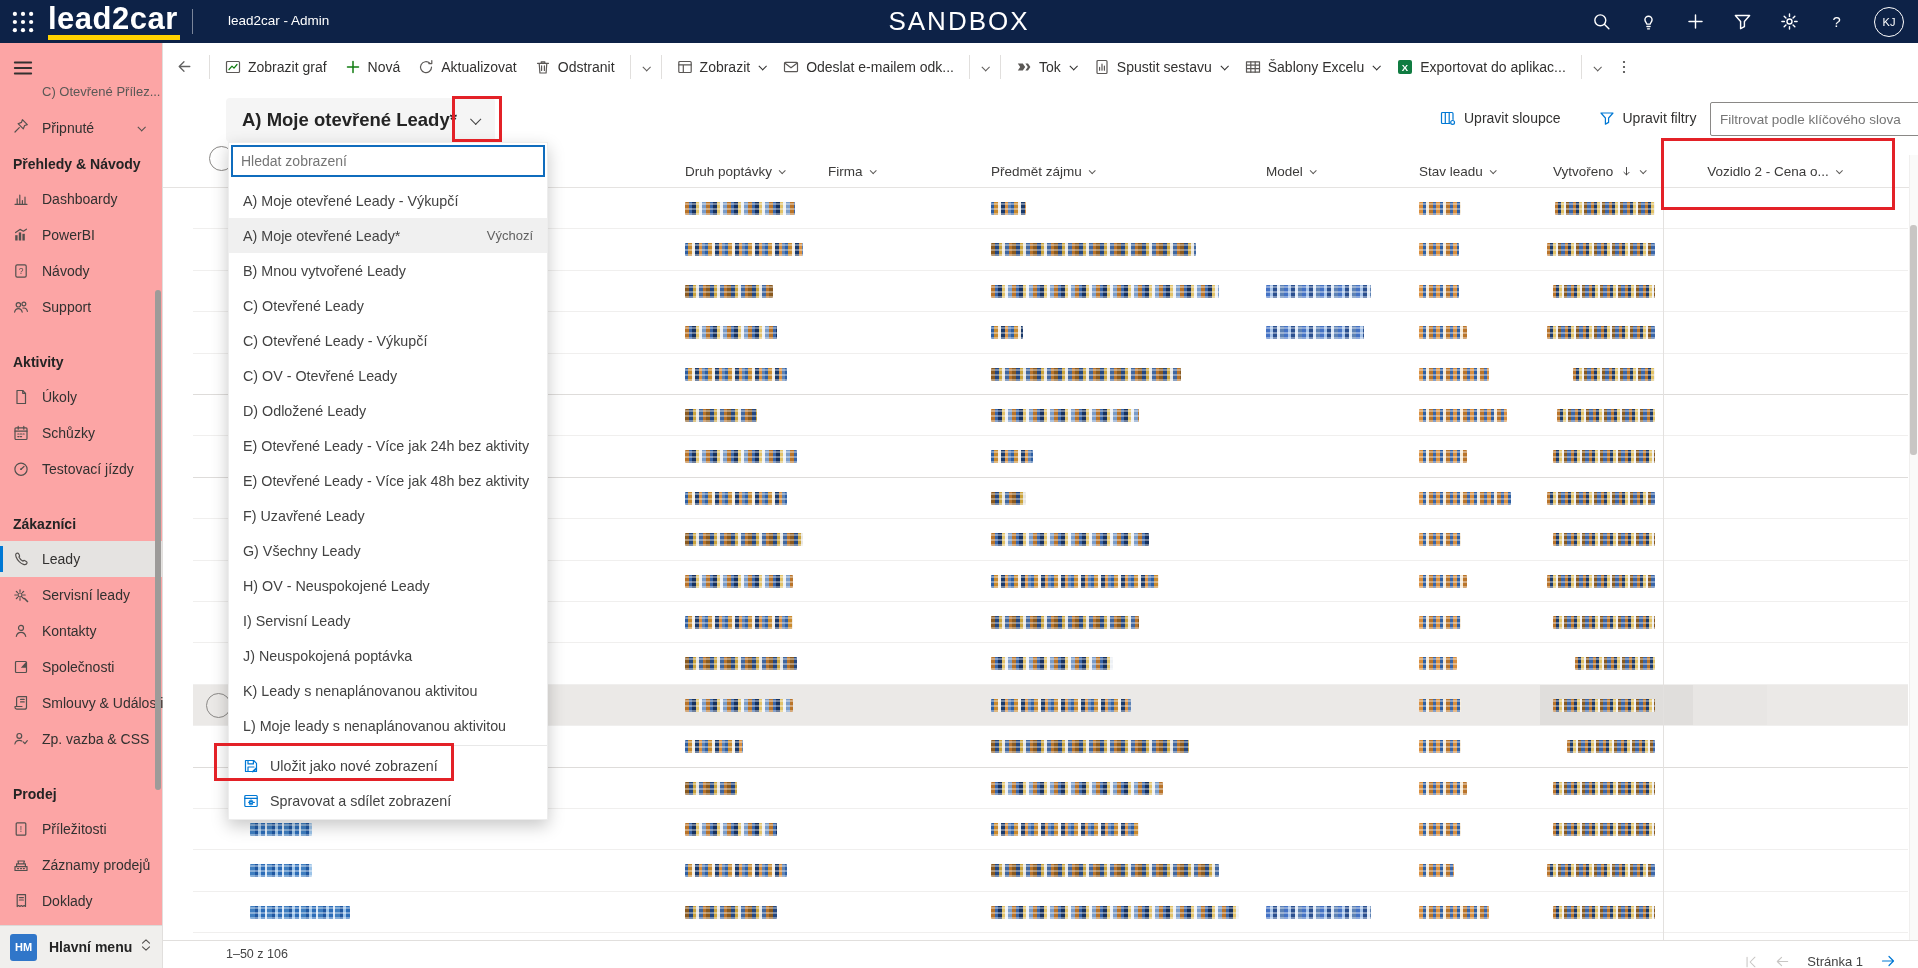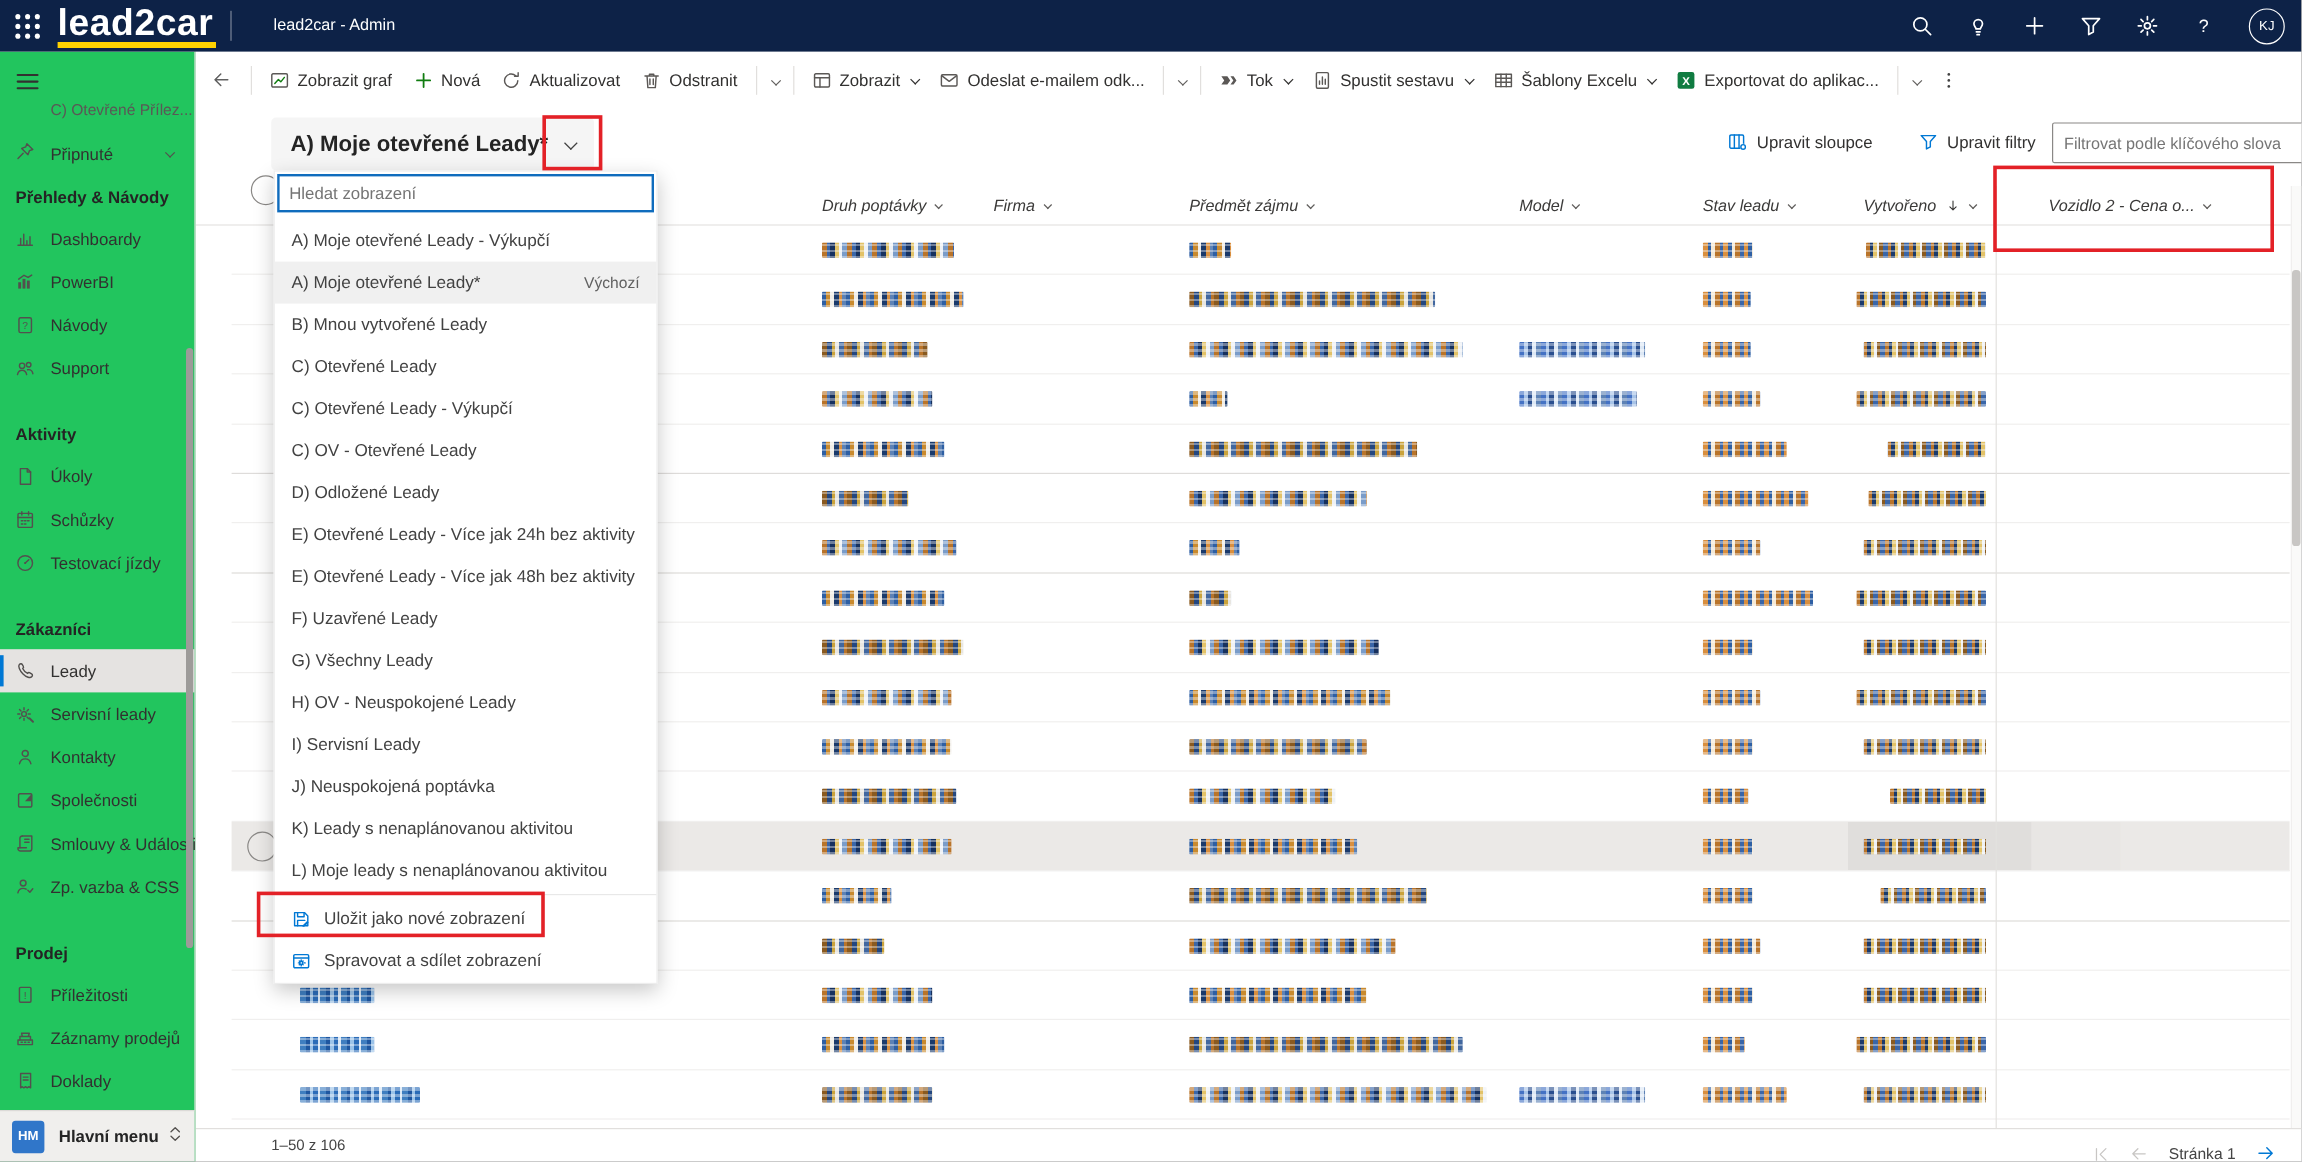--- a/index.html
+++ b/index.html
@@ -21,21 +21,21 @@
   
   .cmdbar { position:absolute; left:163px; top:43px; right:0; height:47px; background:#fff; display:flex; align-items:center; padding-left:6px; z-index:5; }
   .cmd-back { width:30px; height:30px; border:none; background:none; color:#616161; display:flex; align-items:center; justify-content:center; cursor:pointer; margin-right:4px; }
   .cmd-div { width:1px; height:24px; background:#e1dfdd; margin:0 6px; }
   .cmd-btn { display:flex; align-items:center; gap:7px; border:none; background:none; font-family:inherit; font-size:14px; color:#323130; padding:6px 9px; cursor:pointer; border-radius:2px; white-space:nowrap; }
   .cmd-btn .chv { margin-left:2px; }
   .cmd-chevbtn { border:none; background:none; color:#605e5c; padding:6px 6px; cursor:pointer; }
   .chv { display:inline-block; width:6px; height:6px; border-right:1.3px solid currentColor; border-bottom:1.3px solid currentColor; transform:rotate(45deg) translateY(-1px); }
 
   
-  .sidebar { position:absolute; left:0; top:43px; width:163px; bottom:0; background:#22c55e; border-right:1px solid #e1dfdd; z-index:6; }
+  .sidebar { position:absolute; left:0; top:43px; width:163px; bottom:0; background:#fca5a5; border-right:1px solid #e1dfdd; z-index:6; }
   .sb-hamburger { position:absolute; left:12px; top:14px; width:22px; height:22px; color:#323130; cursor:pointer; }
   .sb-pinned-cut { position:absolute; left:42px; top:41px; font-size:13px; color:#5a5856; white-space:nowrap; cursor:pointer; }
   .sb-pin-row { position:absolute; left:0; top:68px; width:100%; height:34px; display:flex; align-items:center; cursor:pointer; }
   .sb-pin-row .ic { margin-left:13px; color:#53504e; }
   .sb-pin-row .lbl { margin-left:13px; font-size:14px; color:#323130; }
   .sb-pin-row .chv { position:absolute; right:18px; color:#53504e; }
   .nav { position:absolute; left:0; top:104px; width:100%; }
   .nav-sec { margin-top:20px; }
   .nav-sec:first-child { margin-top:0; }
   .nav-sec-title { height:34px; display:flex; align-items:center; padding-left:13px; font-size:14px; font-weight:bold; color:#242424; }
@@ -55,21 +55,21 @@
   .view-pill { position:absolute; left:63px; top:8px; height:44px; background:#f5f5f5; border-radius:4px; display:flex; align-items:center; padding:0 16px; gap:14px; cursor:pointer; }
   .view-pill .ttl { font-size:18.5px; font-weight:600; color:#242424; white-space:nowrap; }
   .view-pill .chv { width:8px; height:8px; border-width:1.4px; color:#424242; }
   .grid-controls { position:absolute; right:0; top:12px; height:32px; display:flex; align-items:center; }
   .gc-btn { display:flex; align-items:center; gap:8px; border:none; background:none; font-family:inherit; font-size:14px; color:#323130; cursor:pointer; padding:6px 10px; white-space:nowrap; }
   .gc-btn .ic { color:#0078d4; display:flex; }
   .kw-input { position:absolute; left:1547px; top:12px; width:215px; height:34px; border:1px solid #8a8886; border-radius:2px; font-family:inherit; font-size:13.5px; color:#605e5c; padding:0 9px; outline:none; background:#fff; }
 
   
   .thead { position:absolute; left:0; top:65px; right:0; height:33px; border-bottom:1px solid #e5e3e1; }
-  .th { position:absolute; top:0; height:33px; display:flex; align-items:center; gap:7px; font-size:13.5px; color:#3b3a39; cursor:pointer; white-space:nowrap;font-style:italic; }
+  .th { position:absolute; top:0; height:33px; display:flex; align-items:center; gap:7px; font-size:13.5px; color:#3b3a39; cursor:pointer; white-space:nowrap; }
   .th .chv { width:5px; height:5px; border-width:1.1px; color:#605e5c; }
   .th .sort { display:flex; color:#323130; }
   .rows { position:absolute; left:0; top:98px; right:0; bottom:28px; overflow:hidden; }
   .row { position:absolute; left:30px; right:10px; height:41.4px; border-bottom:1px solid #f0efee; }
   .row.group-end { border-bottom:1px solid #dedcda; }
   .row.hl { background:#ebe9e7; }
   .row.hl .shade-vyt { position:absolute; left:1347px; top:0; width:153px; height:100%; background:#e0dedc; }
   .row.hl .shade-right { position:absolute; left:1500px; top:0; width:74px; height:100%; background:#e8e6e4; }
   .vline { position:absolute; left:1500px; top:65px; bottom:28px; width:1px; background:#e3e1df; z-index:2; }
   .main-scroll { position:absolute; right:0; top:65px; width:9px; bottom:28px; background:#fafaf9; border-left:1px solid #f0efee; }
@@ -130,20 +130,21 @@
             <circle cx="13" cy="8" r="1.3"></circle>
             <circle cx="3" cy="13" r="1.3"></circle>
             <circle cx="8" cy="13" r="1.3"></circle>
             <circle cx="13" cy="13" r="1.3"></circle>
           </g>
         </svg></div>
     <div class="logo">lead2car</div>
     <div class="logo-underline"></div>
     <div class="tb-sep"></div>
     <div class="tb-title">lead2car - Admin</div>
+    <div class="sandbox">SANDBOX</div>
     <div class="tb-icons" id="topbar-icons">
         <span class="tb-ic">
           <svg viewBox="0 0 16 16" width="19" height="19" fill="none" stroke="currentColor" stroke-width="1.2" stroke-linecap="round" stroke-linejoin="round">
             <circle cx="7" cy="7" r="4.6"></circle>
             <path d="m10.6 10.6 3.6 3.6"></path>
           </svg>
         </span>
         <span class="tb-ic">
           <svg viewBox="0 0 16 16" width="19" height="19" fill="none" stroke="currentColor" stroke-width="1.2" stroke-linecap="round" stroke-linejoin="round">
             <path d="M5 6.6a3 3 0 1 1 6 0c0 1.8-1.5 2.4-1.5 3.6h-3C6.5 9 5 8.4 5 6.6z"></path>

